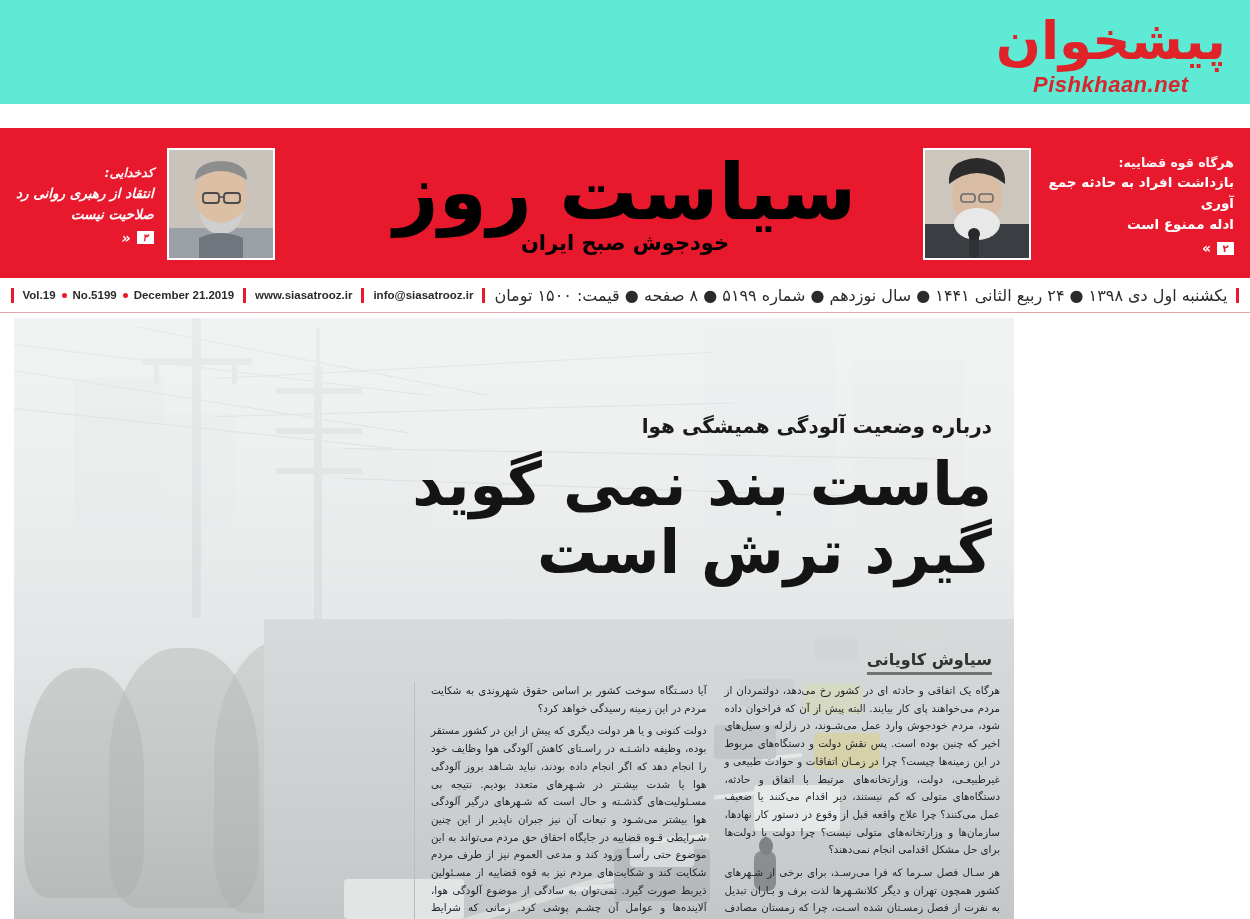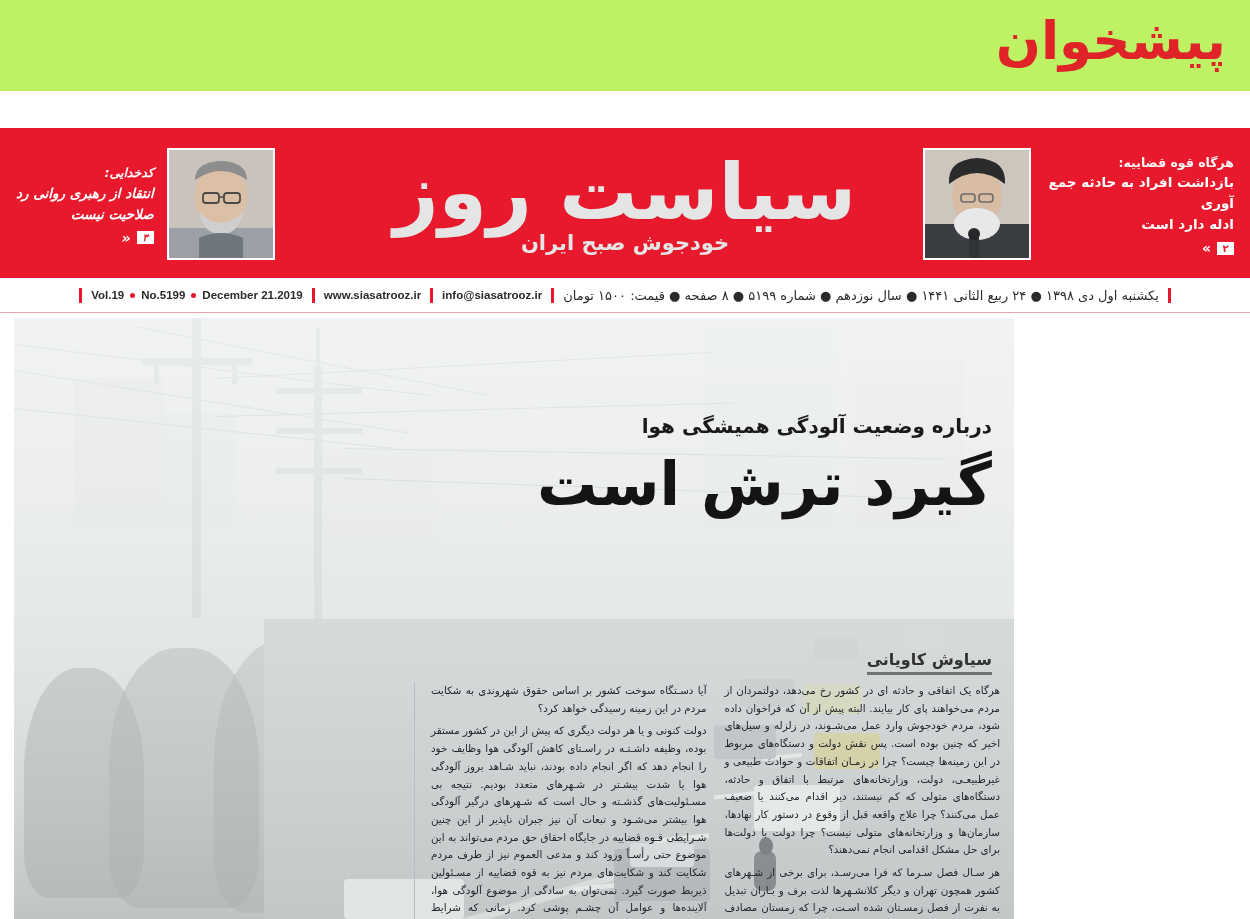--- a/index.html
+++ b/index.html
@@ -6,21 +6,21 @@
   body{
     width:1250px;height:919px;
     background:#ffffff;
     font-family:"DejaVu Sans","Liberation Sans",sans-serif;
     overflow:hidden;
     position:relative;
   }
   .page{position:relative;width:1250px;height:919px;}
 
   
-  .topbar{position:absolute;top:0;left:0;width:1250px;height:91px;background:#bef264;}
+  .topbar{position:absolute;top:0;left:0;width:1250px;height:104px;background:#5eead4;}
   .brand{position:absolute;top:14px;right:24px;text-align:center;direction:rtl;}
   .brand-fa{
     font-size:53px;line-height:1;color:#e02329;font-weight:bold;
     letter-spacing:-1px;
     font-family:"DejaVu Sans","Liberation Sans",sans-serif;
   }
   .brand-en{
     font-size:22px;line-height:1;color:#d8262c;font-weight:bold;font-style:italic;
     font-family:"Liberation Sans",sans-serif;margin-top:7px;letter-spacing:.5px;
     direction:ltr;
@@ -29,21 +29,21 @@
   
   .masthead{
     position:absolute;top:128px;left:0;width:1250px;height:150px;
     background:#e8192c;
   }
   .mh-title-wrap{
     position:absolute;top:0;left:0;right:0;height:150px;
     display:flex;align-items:center;justify-content:center;
     pointer-events:none;
   }
-  .mh-title-block{text-align:center;color:#e5e5e5;line-height:1;}
+  .mh-title-block{text-align:center;color:#000000;line-height:1;}
   .mh-title{
     font-size:78px;font-weight:bold;letter-spacing:-2px;
     text-shadow:0 1px 0 rgba(0,0,0,.05);
   }
   .mh-sub{font-size:21px;font-weight:bold;margin-top:2px;letter-spacing:0px;}
 
   
   .mh-side{
     position:absolute;top:22px;height:108px;
     display:flex;align-items:center;gap:13px;color:#fff;
@@ -81,21 +81,21 @@
 
   
   .infobar{
     position:absolute;top:278px;left:0;width:1250px;height:34px;
     background:#fff;border-bottom:1px solid #e6a6ab;
     display:flex;align-items:center;justify-content:center;
     direction:rtl;
   }
   .infobar .seg{
     display:flex;align-items:center;gap:6px;
-    font-size:13px;color:#2b2b2b;white-space:nowrap;padding:0 9px;
+    font-size:16px;color:#2b2b2b;white-space:nowrap;padding:0 9px;
   }
   .infobar .seg.en{direction:ltr;font-family:"Liberation Sans",sans-serif;font-weight:bold;font-size:11.5px;}
   .vrule{width:3px;height:15px;background:#e8192c;flex:0 0 3px;}
   .reddot{width:5px;height:5px;border-radius:50%;background:#e8192c;display:inline-block;}
 
   
   .content{position:absolute;top:318px;left:0;width:1250px;height:757px;}
 
   
   .rail{
@@ -180,20 +180,21 @@
   .col.divider{border-left:1px solid #b9bdc0;padding-left:16px;}
 </style>
 </head>
 <body>
 
 <div class="page">
 
   <div class="topbar">
     <div class="brand">
       <div class="brand-fa">پیشخوان</div>
+      <div class="brand-en">Pishkhaan.net</div>
     </div>
   </div>
 
   <div class="masthead">
 
     <div class="mh-title-wrap">
       <div class="mh-title-block">
         <div class="mh-title">سیاست روز</div>
         <div class="mh-sub">خودجوش صبح ایران</div>
       </div>
@@ -209,21 +210,21 @@
           <ellipse cx="52" cy="74" rx="23" ry="16" fill="#e8e8e8"></ellipse>
           <rect x="36" y="44" width="14" height="8" rx="3" fill="none" stroke="#6b6b6b" stroke-width="1.6"></rect>
           <rect x="54" y="44" width="14" height="8" rx="3" fill="none" stroke="#6b6b6b" stroke-width="1.6"></rect>
           <rect x="44" y="84" width="10" height="24" rx="4" fill="#303236"></rect>
           <circle cx="49" cy="84" r="6" fill="#26282b"></circle>
         </svg>
       </div>
       <div class="mh-text">
         <span class="kicker tl">هرگاه قوه قضاییه:</span>
         <span class="tl">بازداشت افراد به حادثه جمع آوری</span>
-        <span class="tl">ادله دارد است</span>
+        <span class="tl">ادله ممنوع است</span>
         <span class="mh-more">
           <span class="pagechip">۲</span>
           <span class="chev">»</span>
         </span>
       </div>
     </div>
 
     <div class="mh-side left">
       <div class="mh-photo">
         <svg class="face" viewBox="0 0 104 108" preserveAspectRatio="xMidYMid slice">
@@ -352,20 +353,21 @@
         <div class="car" style="left:890px;bottom:270px;width:40px;height:20px;background:#c9cccc;opacity:.7;"></div>
         <div class="car" style="left:330px;bottom:0px;width:120px;height:40px;background:#dfe2e2;"></div>
         <div class="car" style="left:740px;bottom:28px;width:22px;height:40px;background:#5d6064;border-radius:8px;"></div>
         <div class="car" style="left:745px;bottom:64px;width:14px;height:18px;background:#4a4d51;border-radius:50%;"></div>
 
         <div style="position:absolute;inset:0;background:linear-gradient(to bottom,rgba(243,245,245,.72),rgba(238,240,240,.45) 45%,rgba(232,234,234,.3));"></div>
       </div>
 
       <div class="overlay-title">
         <div class="ov-kicker">درباره وضعیت آلودگی همیشگی هوا</div>
+        <div class="ov-h1">ماست بند نمی گوید</div>
         <div class="ov-h1">گیرد ترش است</div>
       </div>
 
       <div class="byline">
         <span>سیاوش کاویانی</span>
       </div>
 
       <div class="cols">
         <div class="col">
           <p>هرگاه یک اتفاقی و حادثه ای در کشور رخ می‌دهد، دولتمردان از مردم می‌خواهند پای کار بیایند. البته پیش از آن که فراخوان داده شود، مردم خودجوش وارد عمل می‌شـوند، در زلزله و سیل‌های اخیر که چنین بوده است. پس نقش دولت و دستگاه‌های مربوط در این زمینه‌ها چیست؟ چرا در زمـان اتفاقات و حوادث طبیعی و غیرطبیعـی، دولت، وزارتخانه‌های مرتبط با اتفاق و حادثه، دستگاه‌های متولی که کم نیستند، دیر اقدام می‌کنند یا ضعیف عمل می‌کنند؟ چرا علاج واقعه قبل از وقوع در دستور کار نهادها، سازمان‌ها و وزارتخانه‌های متولی نیست؟ چرا دولت با دولت‌ها برای حل مشکل اقدامی انجام نمی‌دهند؟</p>

